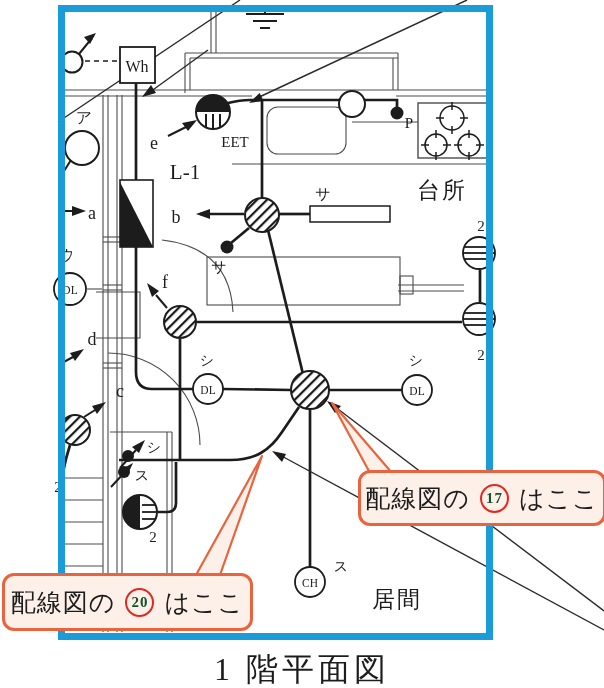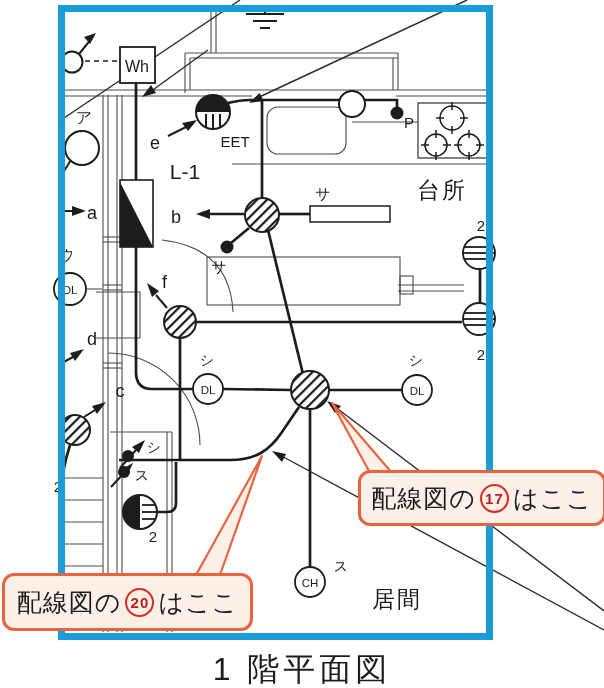--- a/index.html
+++ b/index.html
@@ -1,24 +1,24 @@
 <!DOCTYPE html>
 <html><head>
 <meta charset="utf-8">
 <style>
   html,body{margin:0;padding:0;background:#fff;}
   #page{position:relative;width:604px;height:688px;background:#ffffff;overflow:hidden;
-        font-family:Liberation Sans, sans-serif;}
+        font-family:Liberation Serif, serif;}
   #plan-svg{position:absolute;left:0;top:0;z-index:1;}
   .callout{position:absolute;z-index:3;display:flex;align-items:center;justify-content:center;
            background:#fdf0e9;border:3px solid #e8643e;border-radius:12px;
            color:#1c1c1c;font-size:25px;font-weight:500;letter-spacing:1px;white-space:nowrap;}
   .cnum{display:inline-flex;align-items:center;justify-content:center;
         width:25px;height:25px;border:2px solid #e02a20;border-radius:50%;
-        color:#b91c1c;font-size:15px;font-weight:bold;margin:0 4px;line-height:1;}
+        color:#14532d;font-size:15px;font-weight:bold;margin:0 10px;line-height:1;}
   #caption{position:absolute;left:150px;top:648px;width:304px;z-index:2;text-align:center;
            font-size:32px;color:#1c1c1c;letter-spacing:4px;}
   svg text{fill:#1c1c1c;}
   .lbl{font-size:16px;}
   .latin{font-size:18px;}
   .small{font-size:14px;}
   .inside{font-size:11.5px;}
   .room{font-size:23px;letter-spacing:2px;}
 </style>
 </head>

